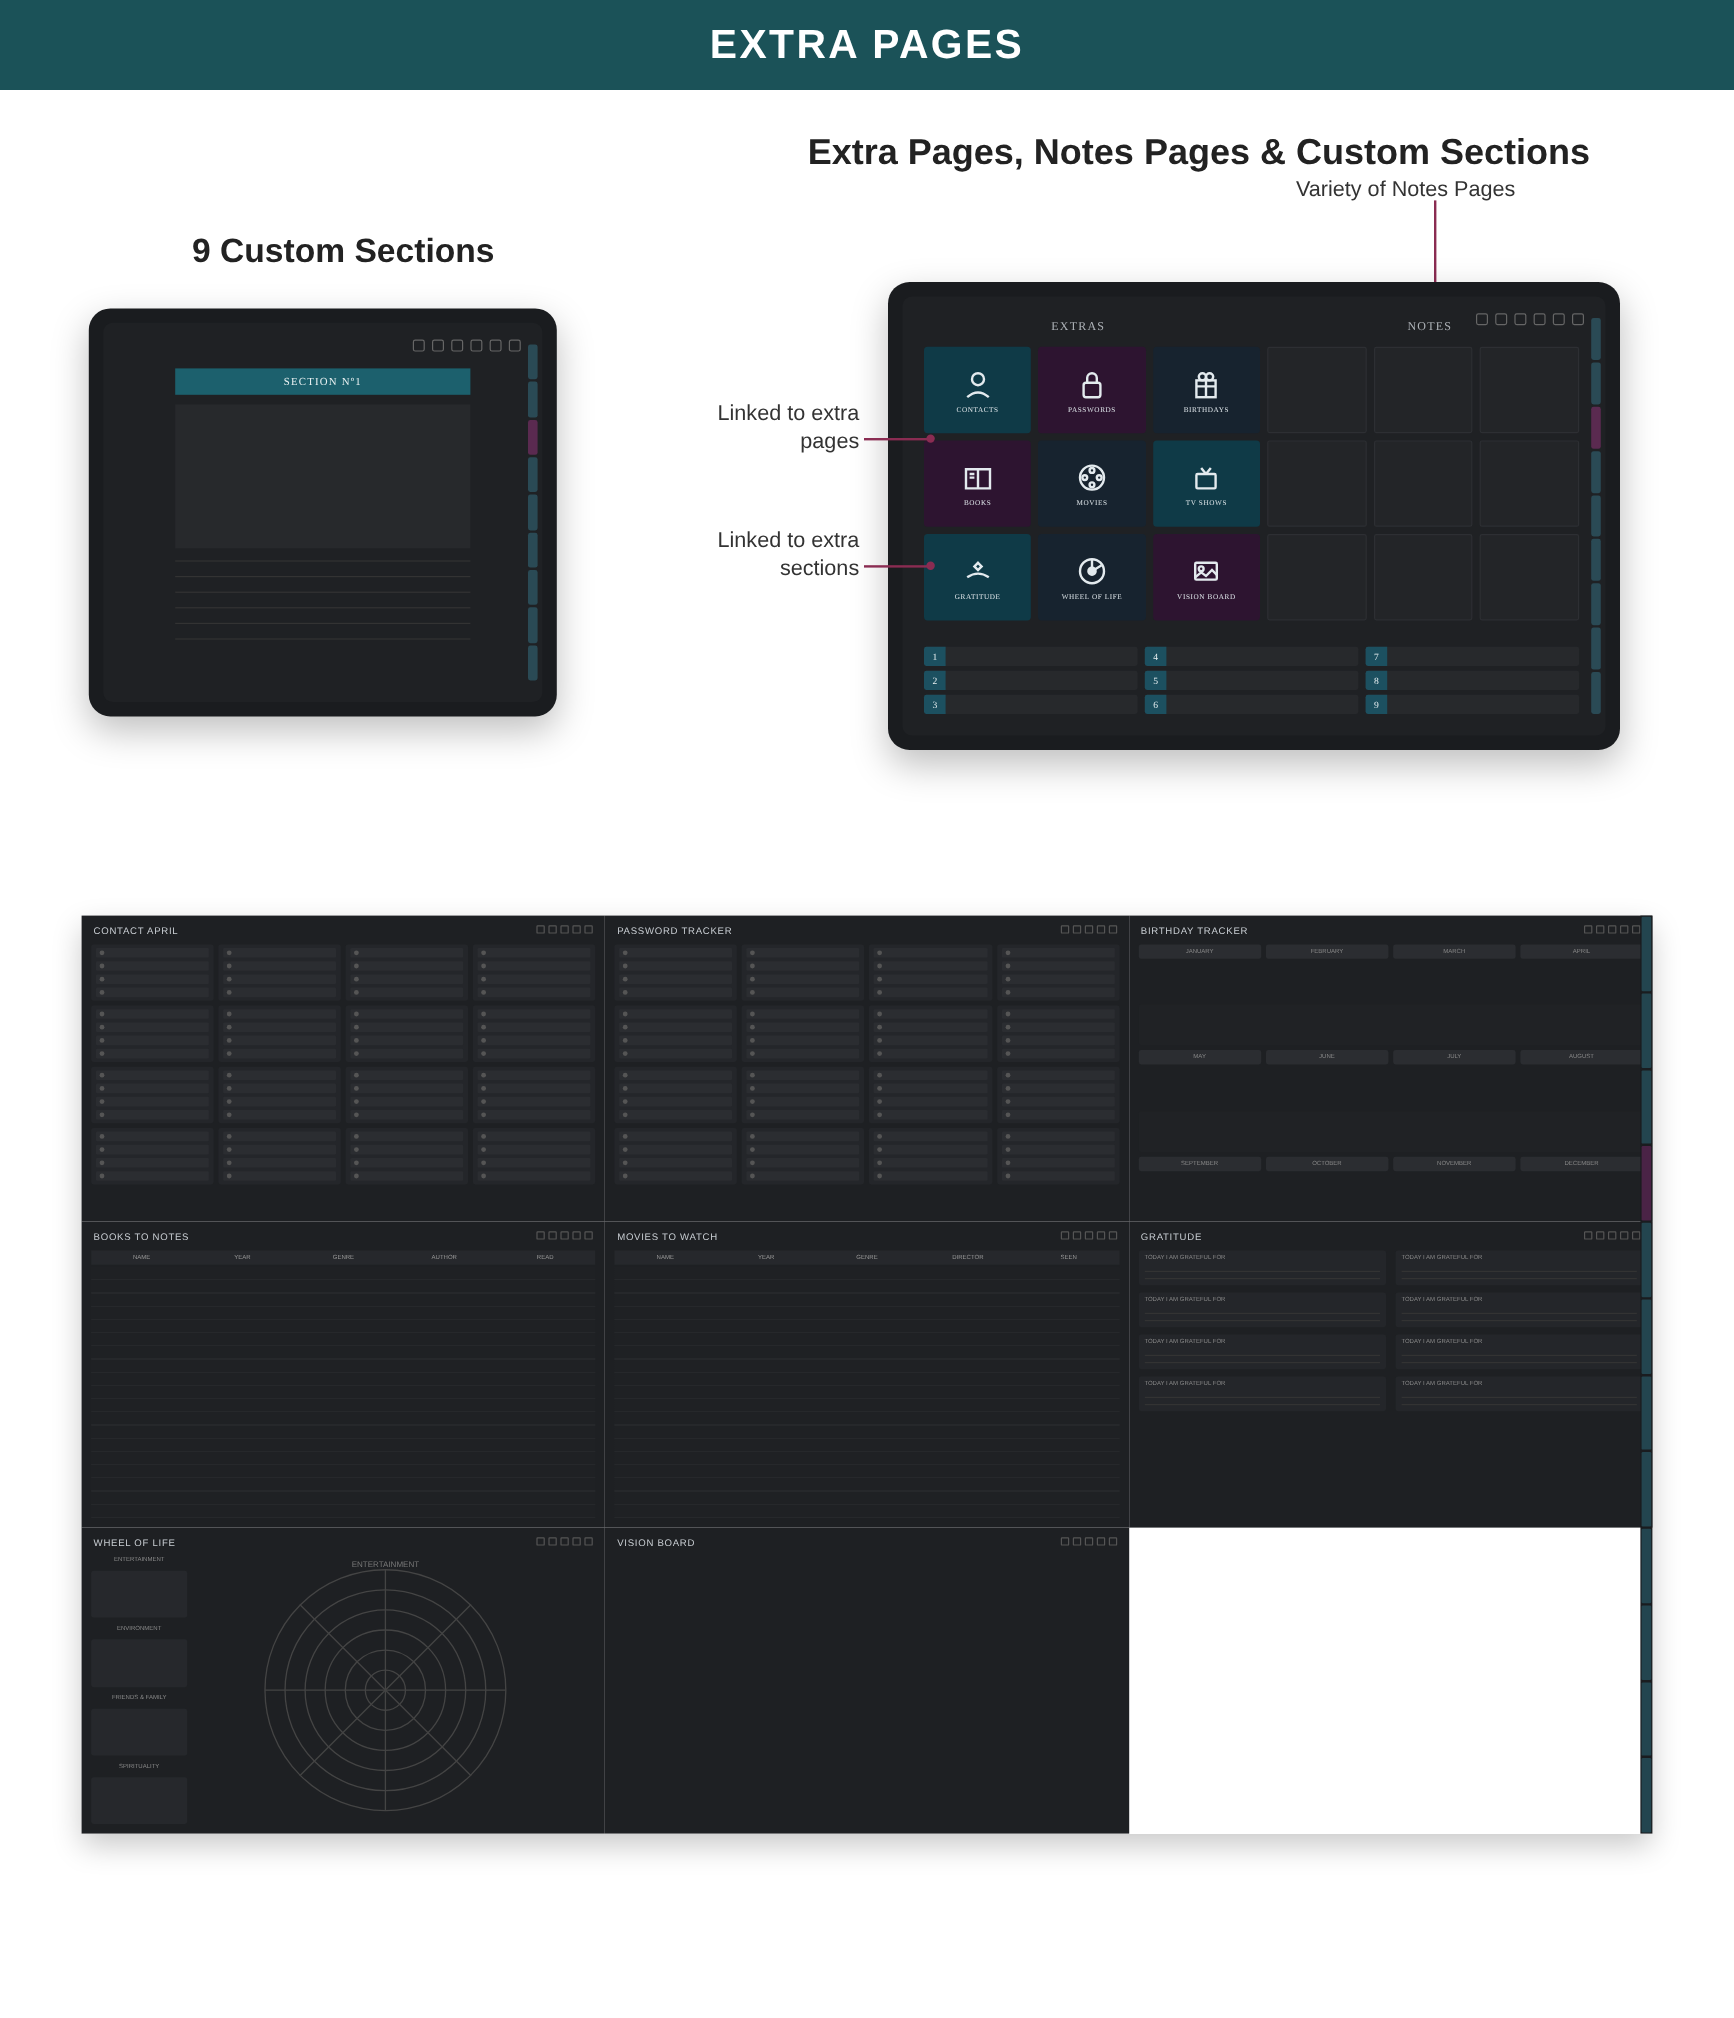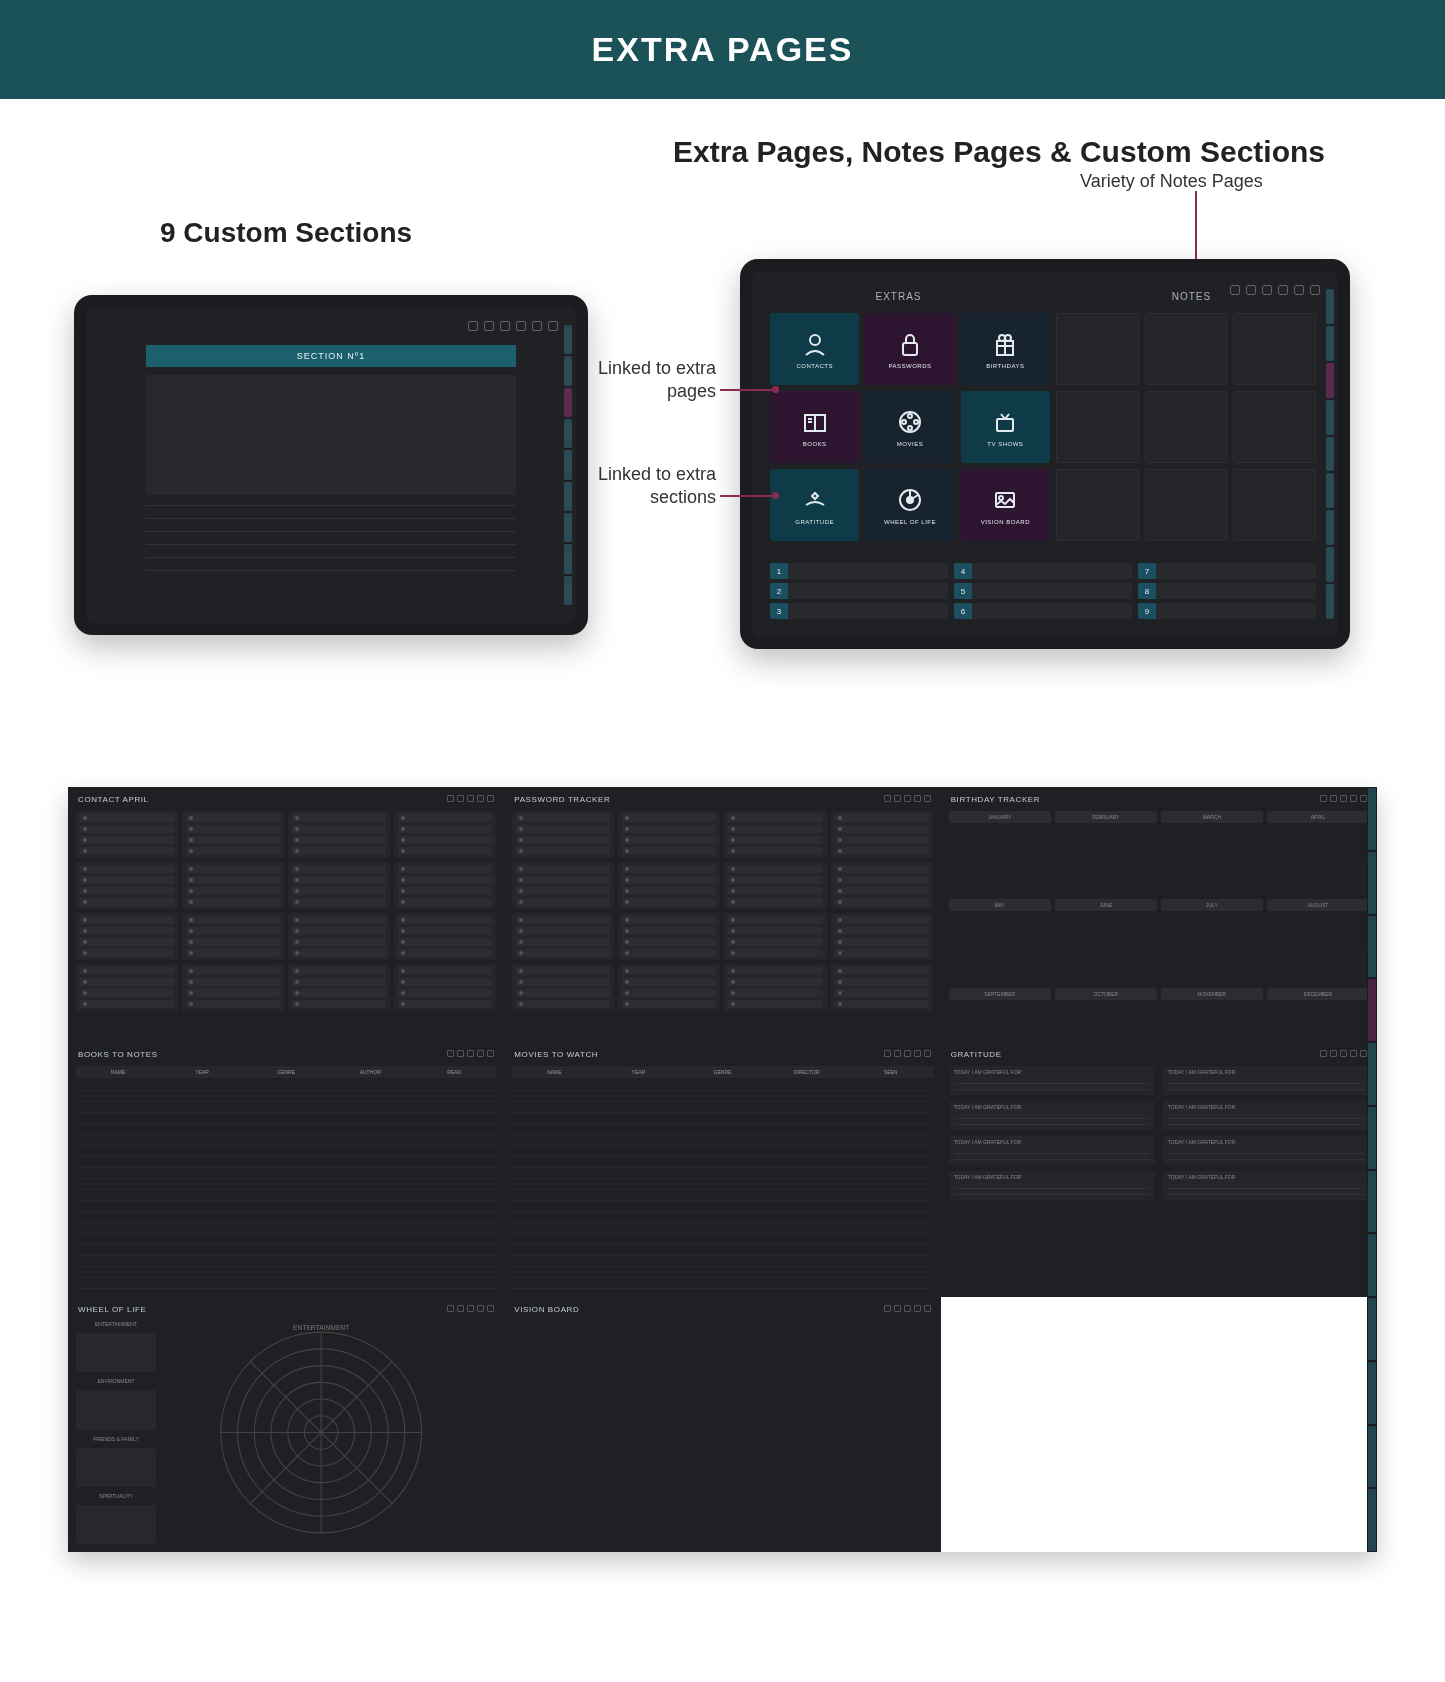--- a/index.html
+++ b/index.html
@@ -1,28 +1,28 @@
 <!DOCTYPE html>
 <html><head>
 <meta charset="utf-8">
 <style>
   * { box-sizing: border-box; margin: 0; padding: 0; }
   body { font-family: -apple-system, BlinkMacSystemFont, "Segoe UI", Arial, sans-serif; background: #fff; color: #222; }
 
-  .banner { background: #1b5258; color: #fff; text-align: center; padding: 30px 0; font-weight: 700; font-size: 34px; letter-spacing: 2px; }
+  .banner { background: #1b5258; color: #fff; text-align: center; padding: 18px 0; font-weight: 700; font-size: 34px; letter-spacing: 2px; }
 
   .top-area { position: relative; padding: 30px 60px 20px; border-radius: 14px; }
   .subheading { text-align: right; font-size: 30px; font-weight: 700; color: #222; margin: 6px 60px 8px 0; }
   .variety-label { position: absolute; top: 72px; left: 1080px; font-size: 18px; color: #333; }
   .variety-line { position: absolute; top: 92px; left: 1195px; width: 2px; height: 104px; background: #8a2c52; }
 
   .custom-heading { font-size: 28px; font-weight: 700; position: absolute; top: 118px; left: 160px; }
 
-  .tablet { position: absolute; background: #1a1c1f; border-radius: 18px; box-shadow: 0 12px 30px rgba(0,0,0,0.25); overflow: hidden; }
-  .tablet-small { top: 196px; left: 74px; width: 514px; height: 340px; }
+  .tablet { position: absolute; background: #1a1c1f; border-radius: 18px; box-shadow: 0 12px 30px rgba(0,0,0,0.25); overflow: hidden; font-family: Liberation Serif, serif; }
+  .tablet-small { top: 182px; left: 74px; width: 390px; height: 340px; }
   .tablet-large { top: 160px; left: 740px; width: 610px; height: 390px; }
 
   .ipad-inner { position: absolute; inset: 12px; background: #1f2124; border-radius: 8px; }
 
   .toolbar { position: absolute; top: 14px; right: 18px; display: flex; gap: 6px; }
   .tool-dot { width: 10px; height: 10px; border: 1px solid #666; border-radius: 2px; }
 
   .sec-title-bar { position: absolute; top: 38px; left: 60px; right: 60px; height: 22px; background: #1c606d; color: #e9f1f2; font-size: 9px; text-align: center; line-height: 22px; letter-spacing: 1px; }
   .sec-big-box { position: absolute; top: 68px; left: 60px; right: 60px; height: 120px; background: #27292c; }
   .sec-lines { position: absolute; top: 198px; left: 60px; right: 60px; }

